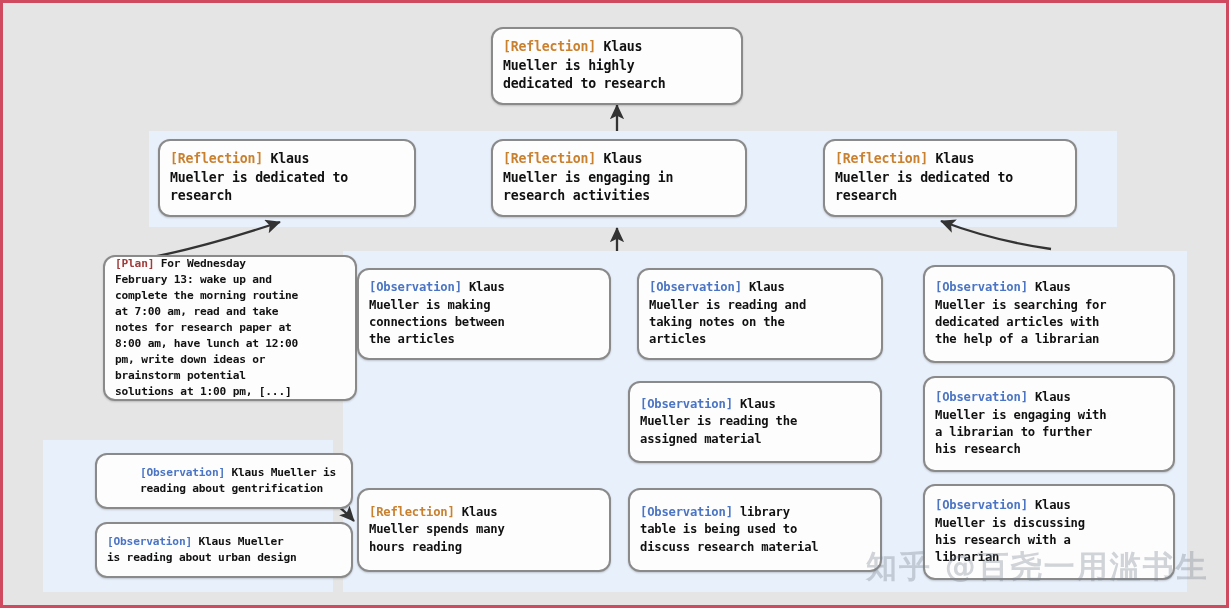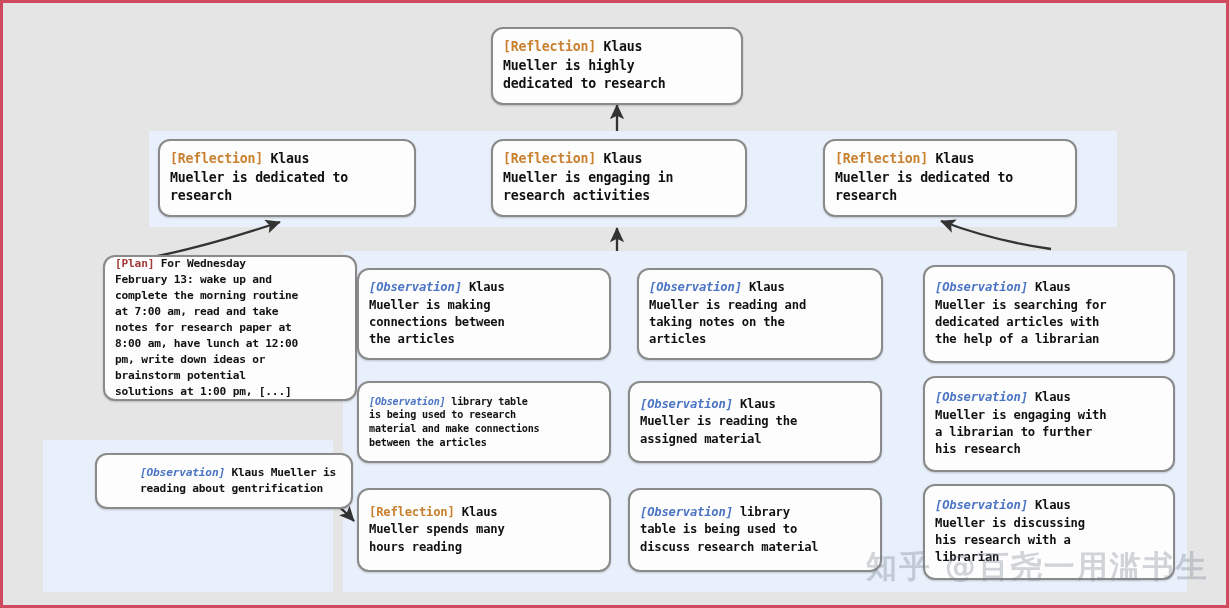--- a/index.html
+++ b/index.html
@@ -43,21 +43,21 @@
     overflow: hidden;
   }
   .node .txt {
     display: block;
     width: 100%;
     padding: 0 10px;
     white-space: pre-wrap;
     word-break: normal;
   }
   .tag-reflection { color: #c9802f; }
-  .tag-observation { color: #4b75c4; font-style: italic; }
+  .tag-observation { color: #4b75c4; }
   .tag-plan { color: #a33b3b; }
 
   .fs-13 { font-size: 13.2px; }
   .fs-12 { font-size: 12.2px; }
   .fs-11 { font-size: 11.2px; margin-left: 36px; }
   .fs-10 { font-size: 10.1px; line-height: 1.36; }
 
   
   #arrows {
     position: absolute;
@@ -146,34 +146,32 @@
 pm, write down ideas or
 brainstorm potential
 solutions at 1:00 pm, [...]</span></span>
   </div>
 
   <div class="node fs-11" style="left:56px; top:450px; width:258px; height:56px;padding-left:33px;">
     <span class="txt"><span class="tag-observation">[Observation]</span><span> Klaus Mueller is
 reading about gentrification</span></span>
   </div>
 
+  <div class="node fs-11" style="left:56px; top:519px; width:258px; height:56px;">
+    <span class="txt"><span class="tag-observation">[Observation]</span><span> Klaus Mueller
+is reading about urban design</span></span>
+  </div>
 
   <div class="node fs-12" style="left:354px; top:265px; width:254px; height:92px;">
     <span class="txt"><span class="tag-observation">[Observation]</span><span> Klaus
 Mueller is making
 connections between
 the articles</span></span>
   </div>
 
-  <div class="node fs-10" style="left:354px; top:378px; width:254px; height:82px;">
-    <span class="txt"><span class="tag-observation">[Observation]</span><span> library table
-is being used to research
-material and make connections
-between the articles</span></span>
-  </div>
 
   <div class="node fs-12" style="left:354px; top:485px; width:254px; height:84px;">
     <span class="txt"><span class="tag-reflection">[Reflection]</span><span> Klaus
 Mueller spends many
 hours reading</span></span>
   </div>
 
   <div class="node fs-12" style="left:634px; top:265px; width:246px; height:92px;">
     <span class="txt"><span class="tag-observation">[Observation]</span><span> Klaus
 Mueller is reading and

